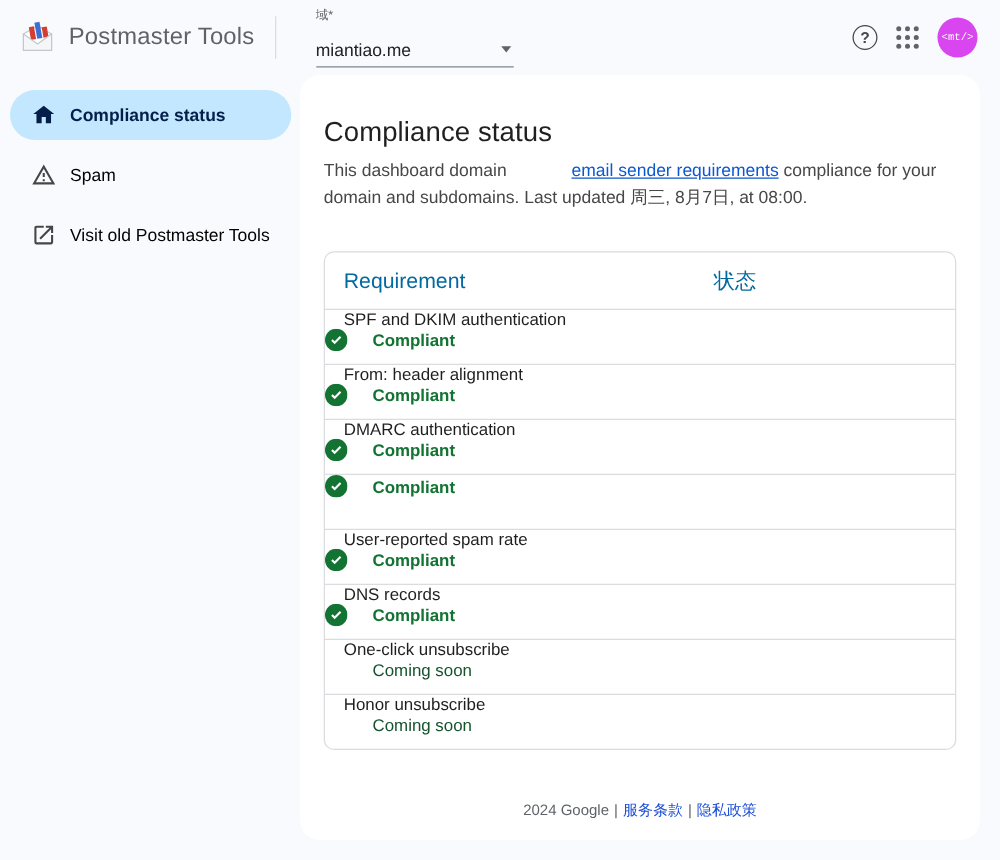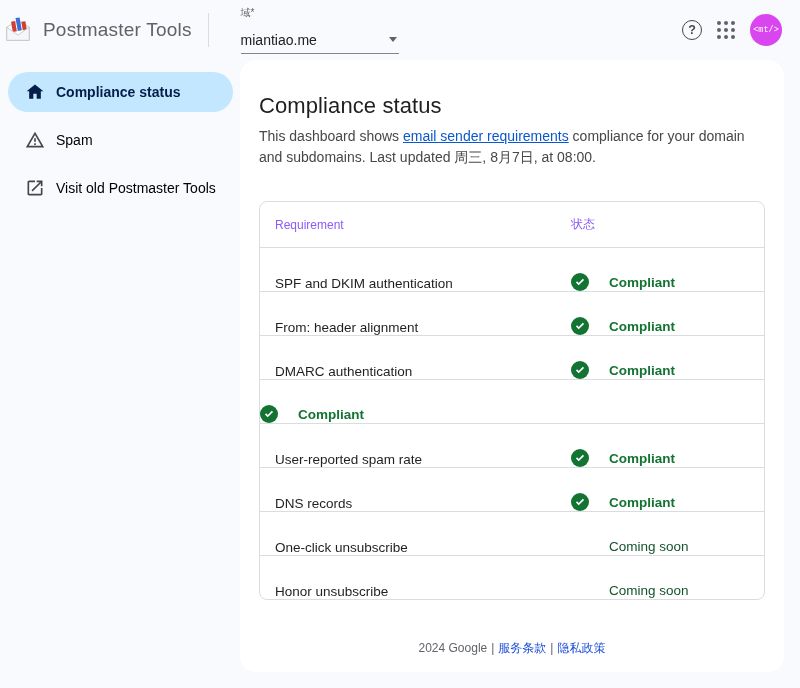--- a/index.html
+++ b/index.html
@@ -2,21 +2,21 @@
 <html><head>
 <meta charset="utf-8">
 <style>
   * { margin:0; padding:0; box-sizing:border-box; }
   html,body { background:#f8fafd; }
   body { font-family:"Liberation Sans","DejaVu Sans",sans-serif; }
   .page { position:relative; width:800px; height:688px; background:#f8fafd; overflow:hidden; }
 
   
   .topbar { position:absolute; top:0; left:0; right:0; height:60px; display:flex; align-items:center; }
-  .brand { display:flex; align-items:center; padding-left:3px; }
+  .brand { display:flex; align-items:center; padding-left:15px; }
   .logo { width:30px; height:30px; display:flex; }
   .app-title { font-size:19px; color:#5f6368; margin-left:10px; letter-spacing:.2px; white-space:nowrap; }
   .topbar-divider { width:1px; height:34px; background:#dadce0; margin-left:16px; }
   .domain-field { margin-left:32px; width:158px; border-bottom:1px solid #80868b; padding-bottom:5px; cursor:pointer; }
   .domain-label { font-size:10px; color:#5f6368; line-height:12px; }
   .domain-row { display:flex; align-items:center; justify-content:space-between; margin-top:13px; }
   .domain-value { font-size:14px; color:#202124; }
   .caret { width:0; height:0; border-left:4.5px solid transparent; border-right:4.5px solid transparent; border-top:5px solid #5f6368; margin-right:2px; }
   .topbar-right { margin-left:auto; display:flex; align-items:center; gap:15px; padding-right:18px; }
   .icon-btn { background:none; border:none; padding:0; cursor:pointer; display:flex; align-items:center; }
@@ -29,27 +29,27 @@
   .sidebar { position:absolute; top:60px; left:0; width:240px; padding-top:12px; }
   .nav-item { height:40px; margin:0 7px 8px 8px; border-radius:20px; display:flex; align-items:center; padding-left:17px; gap:11px; font-size:14px; color:#000000; cursor:pointer; }
   .nav-item .nav-icon { width:20px; height:20px; display:flex; flex:none; }
   .nav-item.selected { background:#c2e7ff; color:#041e49; font-weight:bold; }
 
   
   .card { position:absolute; left:240px; top:60px; width:544px; height:612px; background:#fff; border-radius:16px; }
   .card-inner { padding:33px 19px 0; }
   .page-title { font-size:22px; font-weight:400; color:#1f1f1f; letter-spacing:.1px; }
   .desc { margin-top:7px; font-size:14px; line-height:21px; color:#474747; max-width:506px; }
-  .desc a { color:#0b57d0; text-decoration:underline; cursor:pointer; }
+  .desc a { color:#0b57d0; text-decoration:underline; cursor:pointer;margin-left:48px; }
 
   .table { margin-top:33px; border:1px solid #dadce0; border-radius:8px; overflow:hidden; background:#fff; }
-  .thead { display:flex; height:45px; align-items:center; font-size:12px; color:#8b5cf6; }
+  .thead { display:flex; height:45px; align-items:center; font-size:17px; color:#0369a1; }
   .cell-req { padding-left:15px; width:311px; flex:none; }
   .cell-status { flex:1; }
-  .trow { display:flex; height:44px; align-items:flex-end; border-top:1px solid #dadce0; font-size:13.5px; color:#1f1f1f; }
+  .trow { display:flex; height:44px; align-items:flex-start; border-top:1px solid #dadce0; font-size:13.5px; color:#1f1f1f;flex-direction:column; }
   .status-wrap { display:flex; align-items:center; gap:20px; }
   .check-icon { width:18px; height:18px; display:flex; flex:none; }
   .trow.pending .check-icon { visibility:hidden; }
   .trow.compliant .status-label { color:#137333; font-weight:bold; }
   .trow.pending .status-label { color:#14532d; }
 
   .card-footer { position:absolute; left:0; right:0; bottom:15px; text-align:center; font-size:12px; color:#5f6368; }
   .card-footer a { color:#1d4ed8; text-decoration:none; cursor:pointer; }
   .card-footer .sep { margin:0 4px; color:#5f6368; }
 </style>
@@ -127,21 +127,21 @@
             <path d="M19 19H5V5h7V3H5c-1.11 0-2 .9-2 2v14c0 1.1.89 2 2 2h14c1.1 0 2-.9 2-2v-7h-2v7zM14 3v2h3.59l-9.83 9.83 1.41 1.41L19 6.41V10h2V3h-7z"></path>
           </svg>
       </span>
       <span>Visit old Postmaster Tools</span>
     </div>
   </nav>
 
   <main class="card">
     <div class="card-inner">
       <h1 class="page-title">Compliance status</h1>
-      <p class="desc"><span>This dashboard shows </span><a>email sender requirements</a><span> compliance for your domain and subdomains. Last updated 周三, 8月7日, at 08:00.</span></p>
+      <p class="desc"><span>This dashboard domain </span><a>email sender requirements</a><span> compliance for your domain and subdomains. Last updated 周三, 8月7日, at 08:00.</span></p>
 
       <div class="table">
         <div class="thead">
           <div class="cell-req">Requirement</div>
           <div class="cell-status">状态</div>
         </div>
         <div>
   <div class="trow compliant">
     <div class="cell-req">SPF and DKIM authentication</div>
     <div class="cell-status">

